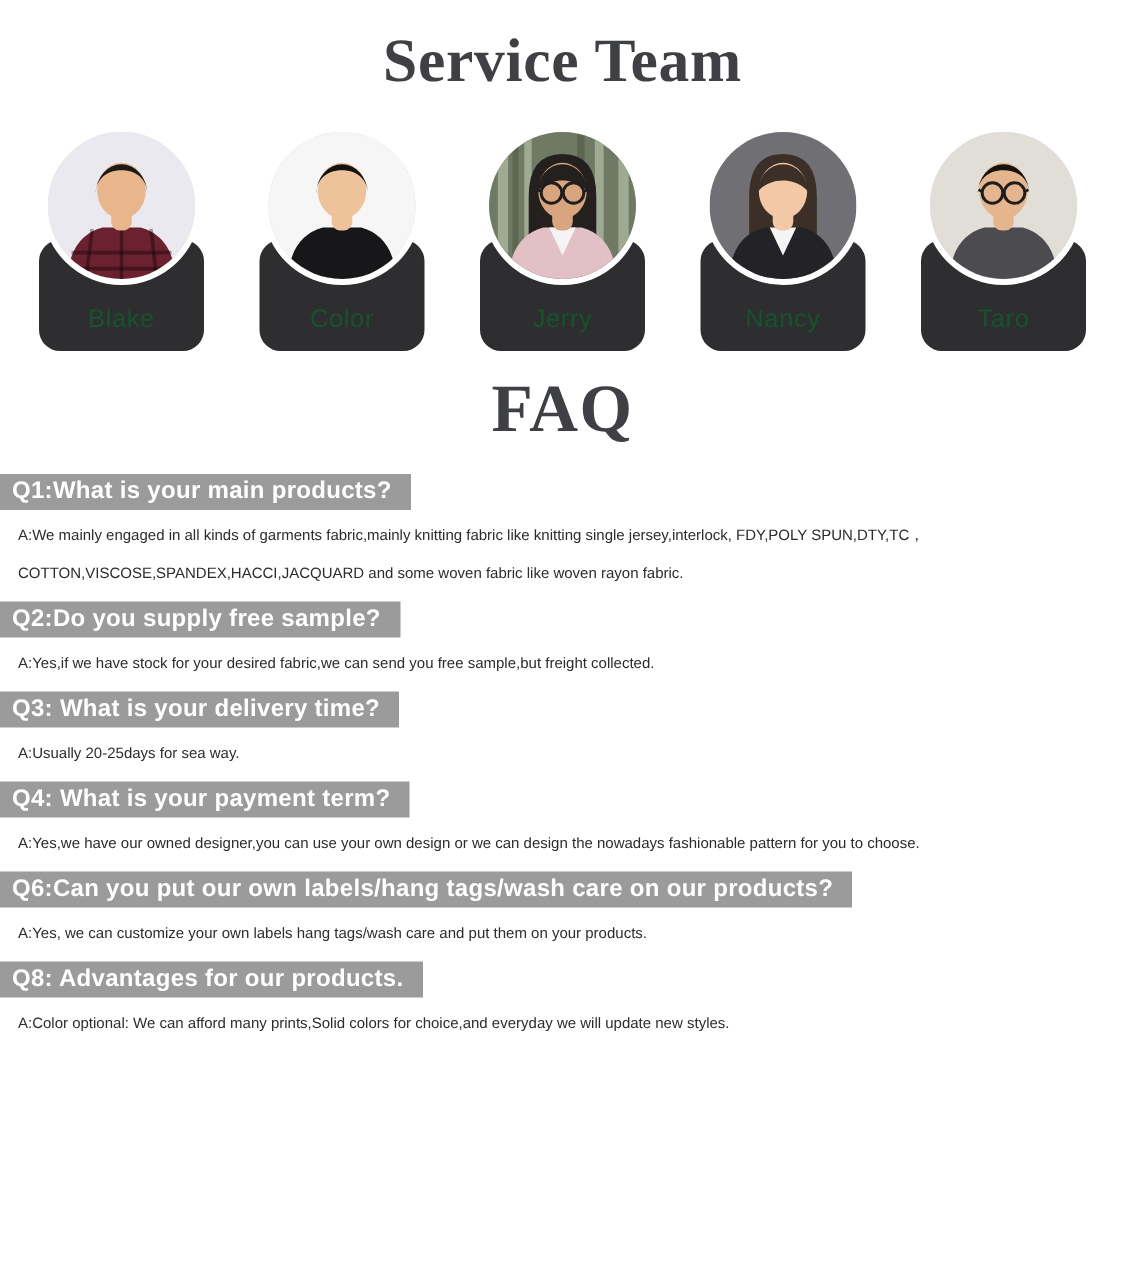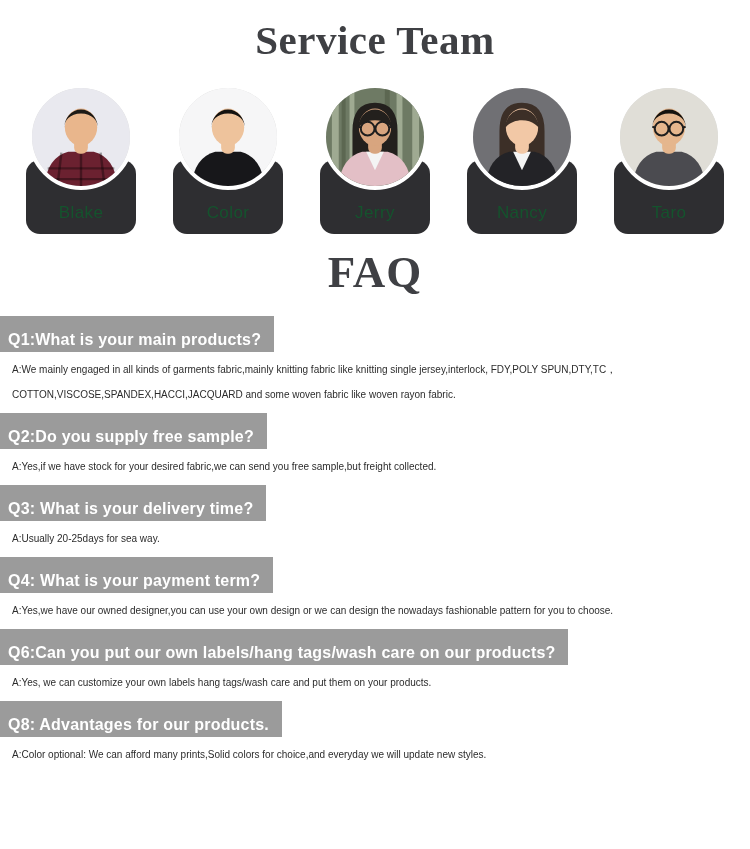--- a/index.html
+++ b/index.html
@@ -49,21 +49,21 @@
     letter-spacing:0.4px;
   }
 
   
   .faq-list{margin-top:0;}
   .faq-item{margin:0;}
   .faq-question{
     display:inline-block;
     background:var(--question-bar-bg);color:var(--question-text);
     font-weight:700;font-size:16px;line-height:24px;
-    padding:12px 13px 0 8px;
+    padding:0 13px 0 8px;
     letter-spacing:0.2px;
   }
   .faq-answer{
     font-size:10px;line-height:25px;color:var(--answer-text);
     padding:1px 10px 2px 8px;margin:4px;
   }
 </style>
 </head>
 <body>
 

